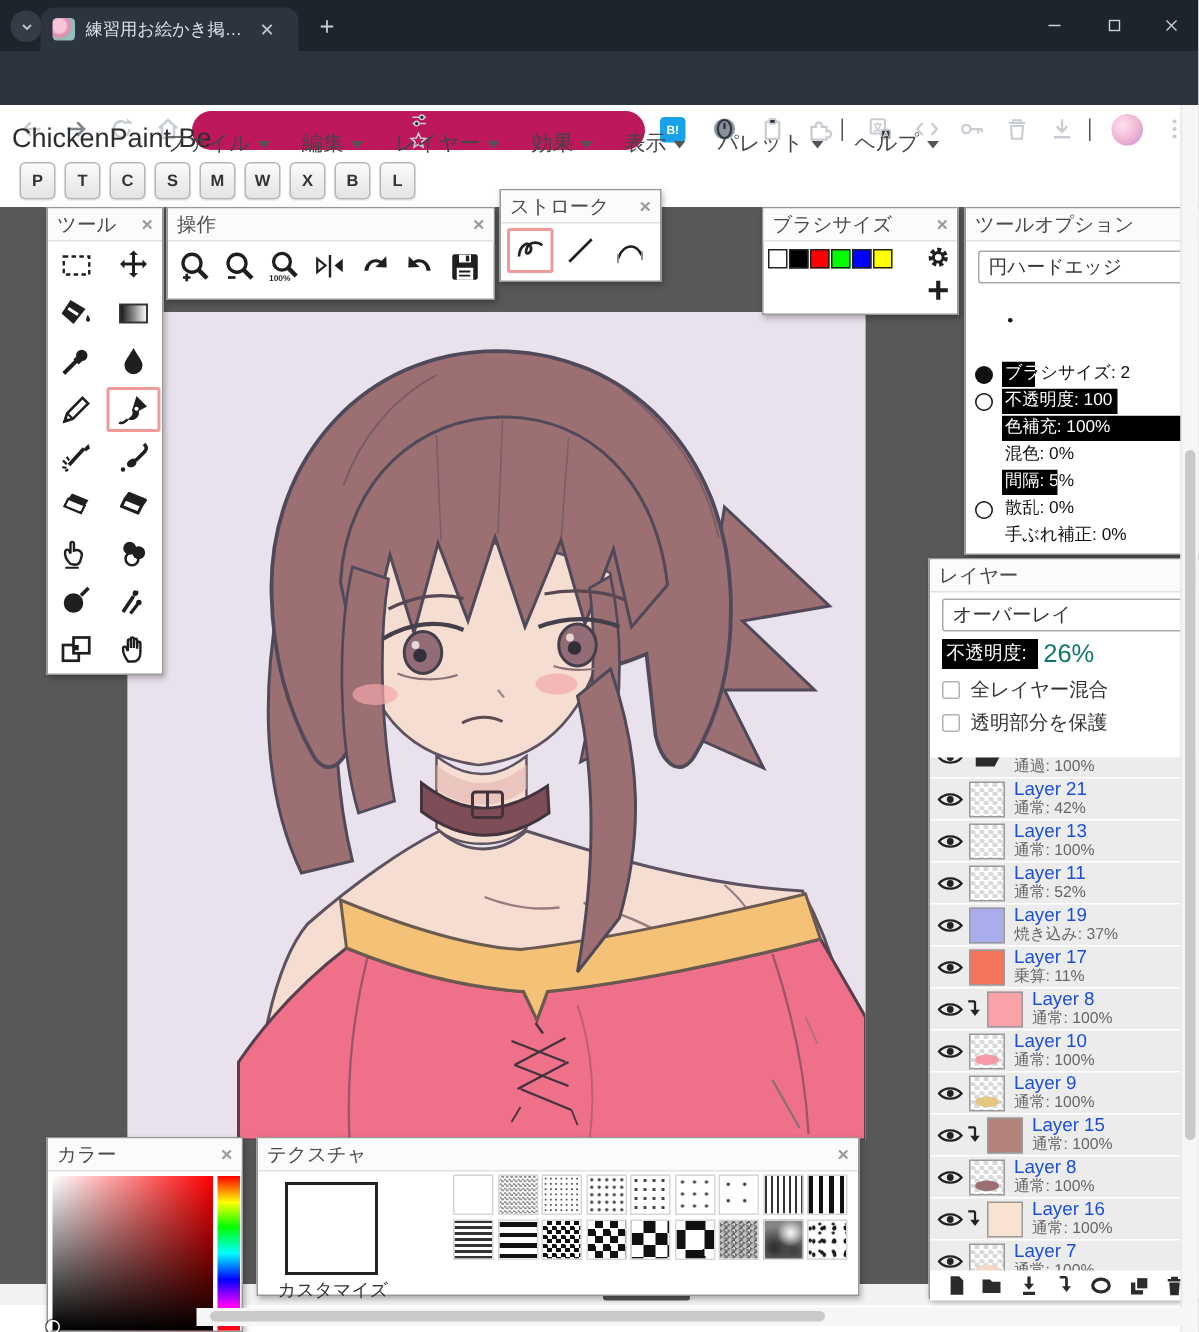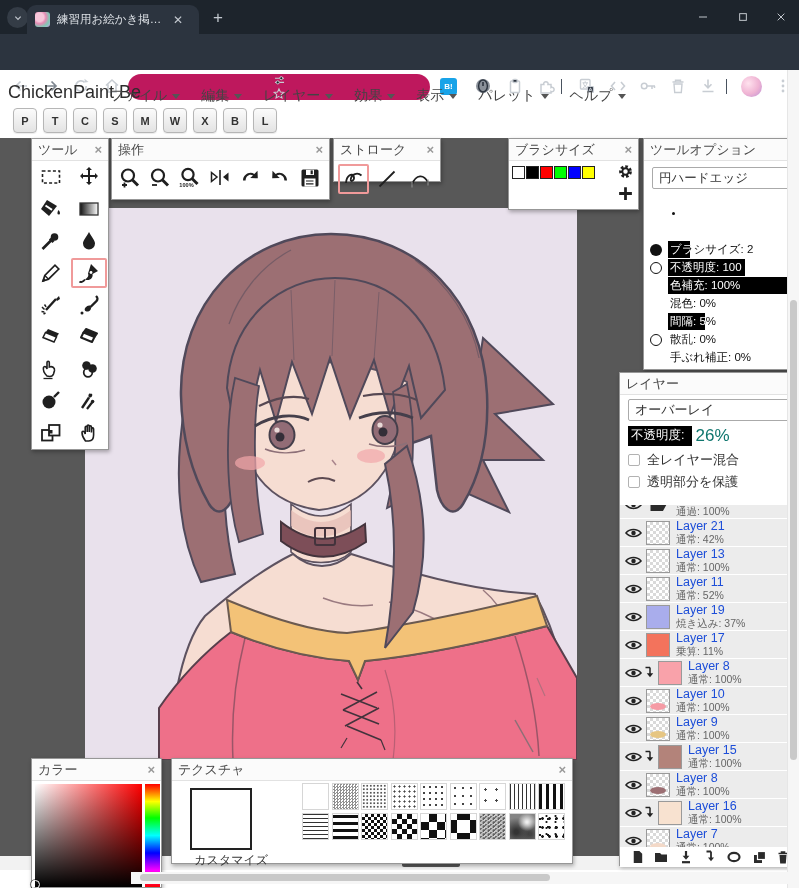--- a/index.html
+++ b/index.html
@@ -57,21 +57,21 @@
 
   #pal-tool { left:0; top:138px; width:78px; height:312px; }
   .tool-grid { display:grid; grid-template-columns:1fr 1fr; }
   .tcell { height:32px; display:flex; align-items:center; justify-content:center; }
   .tcell.sel { outline:2px solid #f09a9a; outline-offset:-3px; border-radius:3px; }
 
   #pal-op { left:80px; top:138px; width:219px; height:62px; }
   .op-row { display:flex; align-items:center; padding:4px 4px; gap:2px; }
   .oic { width:28px; height:26px; display:flex; align-items:center; justify-content:center; }
 
-  #pal-stroke { left:302px; top:138px; width:108px; height:44px; }
+  #pal-stroke { left:302px; top:126px; width:108px; height:62px; }
   .st-row { display:flex; padding:3px 4px; gap:2px; }
   .scell { width:31px; height:30px; display:flex; align-items:center; justify-content:center; }
   .scell.sel { outline:2px solid #f09a9a; outline-offset:-2px; border-radius:2px; }
 
   #pal-cset { left:477px; top:138px; width:131px; height:72px; }
   .cs-body { position:relative; height:48px; }
   .cs-sw { position:absolute; left:3px; top:5px; display:flex; gap:1px; }
   .csw { width:13px; height:13px; border:1px solid #222; }
   .cs-gear { position:absolute; left:108px; top:2px; }
   .cs-plus { position:absolute; left:108px; top:24px; }
@@ -125,21 +125,21 @@
   #pal-color { left:0; top:758px; width:131px; height:130px; }
   .sv-field { position:absolute; left:3px; top:25px; width:107px; height:103px;
     background:linear-gradient(to top,#000,rgba(0,0,0,0)),linear-gradient(to right,#fff,#f00); }
   .sv-cursor { position:absolute; left:-4px; bottom:-2px; width:9px; height:9px; border-radius:50%;
     border:1.5px solid #fff; box-shadow:0 0 0 1px rgba(0,0,0,.55); }
   .hue-bar { position:absolute; left:113px; top:25px; width:15px; height:103px;
     background:linear-gradient(#f00 0%,#ff0 17%,#0f0 33%,#0ff 50%,#00f 67%,#f0f 84%,#f00 100%); }
 
   #pal-tex { left:140px; top:758px; width:402px; height:106px; }
   .tex-prev { position:absolute; left:18px; top:29px; width:62px; height:62px; border:2px solid #222; background:#fff; }
-  .tex-custom { position:absolute; left:4px; top:93px; width:92px; text-align:right; font-size:12px; color:#333; }
+  .tex-custom { position:absolute; left:4px; top:93px; width:92px; text-align:center; font-size:12px; color:#333; }
   .tex-grid { position:absolute; left:130px; top:24px; width:264px; display:flex; flex-wrap:wrap; gap:2.5px; }
   .tsw { width:27px; height:27px; border:1px solid #d6d6d6; background:#fff; }
   .tx-dither50 { background:repeating-conic-gradient(#909090 0 25%,#fff 0 50%) 0 0/3px 3px; }
   .tx-grid-fine { background:radial-gradient(#555 30%,transparent 34%) 0 0/3.5px 3.5px #fff; }
   .tx-dots-dense { background:radial-gradient(#444 26%,transparent 32%) 0 0/5px 5px #fff; }
   .tx-dots-med { background:radial-gradient(#444 22%,transparent 28%) 0 0/6px 6px #fff; }
   .tx-dots-sparse { background:radial-gradient(#444 16%,transparent 22%) 0 0/8px 8px #fff; }
   .tx-dots-xsparse { background:radial-gradient(#444 13%,transparent 18%) 0 0/11px 11px #fff; }
   .tx-vlines-fine { background:repeating-linear-gradient(90deg,#333 0 1.5px,#fff 1.5px 4px); }
   .tx-vlines-bold { background:repeating-linear-gradient(90deg,#111 0 3px,#fff 3px 7px); }

